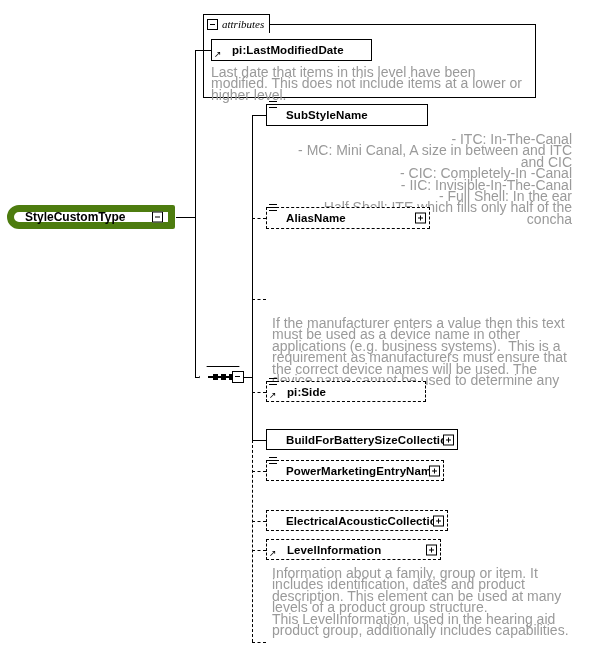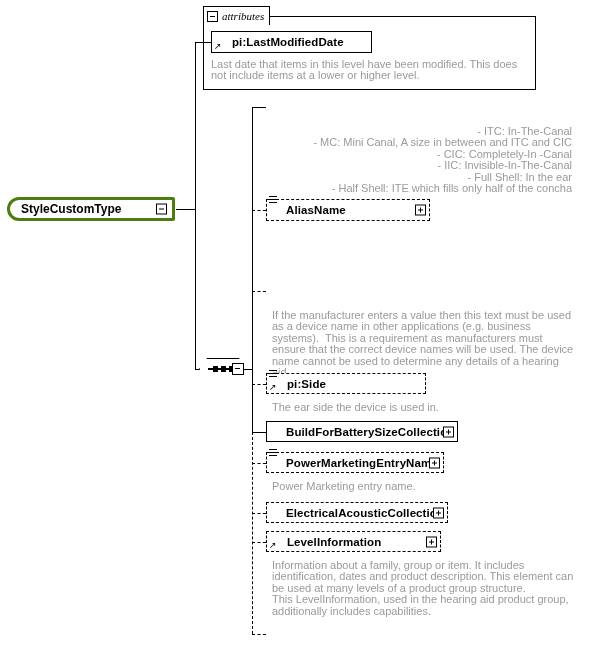--- a/index.html
+++ b/index.html
@@ -1,20 +1,20 @@
 <!DOCTYPE html>
 <html><head>
 <meta charset="utf-8">
 <style>
   html,body{margin:0;padding:0;background:#ffffff;}
   body{width:591px;height:653px;position:relative;overflow:hidden;
        font-family:"Liberation Sans", sans-serif;
        -webkit-font-smoothing:antialiased;}
 
-  #canvas{position:absolute;left:0;top:0;width:591px;height:497px;}
+  #canvas{position:absolute;left:0;top:8px;width:591px;height:497px;}
 
   
   .vline{position:absolute;width:1px;background:#000;}
   .hline{position:absolute;height:1px;background:#000;}
   .vline-dash{position:absolute;width:0;border-left:1px dashed #000;}
   .hline-dash{position:absolute;height:0;border-top:1px dashed #000;}
 
   
   .attr-frame{position:absolute;border:1px solid #000;background:#fff;}
   .attr-tab{position:absolute;border:1px solid #000;border-bottom:none;
@@ -46,25 +46,25 @@
   .seqglyph i{position:absolute;left:0;height:1px;background:#000;}
   .seqglyph i:nth-child(1){top:0;width:8px;}
   .seqglyph i:nth-child(2){top:3px;width:8px;}
   .seqglyph i:nth-child(3){top:6px;width:8px;}
 
   
   .attarrow{position:absolute;left:2px;bottom:1px;font-size:9px;line-height:9px;
             color:#000;font-family:"DejaVu Sans", sans-serif;}
 
   
-  .doc{position:absolute;font-size:11px;line-height:11.4px;color:#9a9a9a;
+  .doc{position:absolute;font-size:14px;line-height:11.4px;color:#9a9a9a;
        font-family:"Liberation Sans", sans-serif;white-space:pre-wrap;}
 
   
-  .roottype{position:absolute;box-sizing:border-box;border:3px solid #4d7c0f;
+  .roottype{position:absolute;box-sizing:border-box;border:7px solid #4d7c0f;
             background:#fff;border-radius:12px 2px 2px 12px;
             display:flex;align-items:center;padding-left:11px;}
   .roottype .name{font-size:12px;font-weight:bold;color:#000;white-space:nowrap;}
 
   
   .seqnode{position:absolute;box-sizing:border-box;}
   .seqnode .hex{position:absolute;left:0;top:0;width:48px;height:22px;
                 background:#fff;border:1px solid #000;
                 clip-path:polygon(8px 0,40px 0,48px 11px,40px 22px,8px 22px,0 11px);}
   .seqnode .dots{position:absolute;left:9px;top:10px;width:30px;height:2px;
@@ -118,20 +118,28 @@
   <span class="pm" style="position:absolute;left:232px;top:363px;width:12px;height:12px;"></span>
   <div class="hline" style="left:243px;top:369px;width:10px;"></div>
 
   <div class="vline" style="left:252px;top:107px;height:325px;"></div>
 
   <div class="vline-dash" style="left:252px;top:432px;height:202px;"></div>
 
   <div class="hline" style="left:252px;top:107px;width:14px;"></div>
   <div class="shadow" style="left:270px;top:118px;width:162px;height:4px;"></div>
   <div class="shadow" style="left:428px;top:100px;width:4px;height:22px;"></div>
+  <div class="node solid" style="left:266px;top:96px;width:162px;height:22px;padding-left:11px;">
+    <span class="seqglyph">
+        <i></i>
+        <i></i>
+        <i></i>
+      </span>
+    <span class="name">SubStyleName</span>
+  </div>
   <div class="doc" style="left:272px;top:126px;width:300px;text-align:right;">- ITC: In-The-Canal
 - MC: Mini Canal, A size in between and ITC and CIC
 - CIC: Completely-In -Canal
 - IIC: Invisible-In-The-Canal
 - Full Shell: In the ear
 - Half Shell: ITE which fills only half of the concha</div>
 
   <div class="hline-dash" style="left:252px;top:210px;width:14px;"></div>
   <div class="shadow" style="left:270px;top:221px;width:164px;height:4px;"></div>
   <div class="shadow" style="left:430px;top:203px;width:4px;height:22px;"></div>
@@ -155,21 +163,20 @@
   <div class="shadow" style="left:426px;top:377px;width:4px;height:21px;"></div>
   <div class="node dashed" style="left:266px;top:373px;width:160px;height:21px;padding-left:12px;">
     <span class="seqglyph">
         <i></i>
         <i></i>
         <i></i>
       </span>
     <span class="attarrow">↗</span>
     <span class="name">pi:Side</span>
   </div>
-  <div class="doc" style="left:272px;top:402px;width:300px;">The ear side the device is used in.</div>
 
   <div class="hline" style="left:252px;top:432px;width:14px;"></div>
   <div class="shadow" style="left:270px;top:442px;width:192px;height:4px;"></div>
   <div class="shadow" style="left:458px;top:425px;width:4px;height:21px;"></div>
   <div class="node solid" style="left:266px;top:421px;width:192px;height:21px;padding-left:11px;">
     <span class="name">BuildForBatterySizeCollection</span>
     <span class="pm plus pmbox"></span>
   </div>
 
   <div class="hline-dash" style="left:252px;top:463px;width:14px;"></div>
@@ -177,21 +184,20 @@
   <div class="shadow" style="left:444px;top:456px;width:4px;height:21px;"></div>
   <div class="node dashed" style="left:266px;top:452px;width:178px;height:21px;padding-left:11px;">
     <span class="seqglyph">
         <i></i>
         <i></i>
         <i></i>
       </span>
     <span class="name">PowerMarketingEntryName</span>
     <span class="pm plus pmbox"></span>
   </div>
-  <div class="doc" style="left:272px;top:481px;width:300px;">Power Marketing entry name.</div>
 
   <div class="hline-dash" style="left:252px;top:513px;width:14px;"></div>
   <div class="shadow" style="left:270px;top:523px;width:182px;height:4px;"></div>
   <div class="shadow" style="left:448px;top:506px;width:4px;height:21px;"></div>
   <div class="node dashed" style="left:266px;top:502px;width:182px;height:21px;padding-left:11px;">
     <span class="name">ElectricalAcousticCollection</span>
     <span class="pm plus pmbox"></span>
   </div>
 
   <div class="hline-dash" style="left:252px;top:542px;width:14px;"></div>

